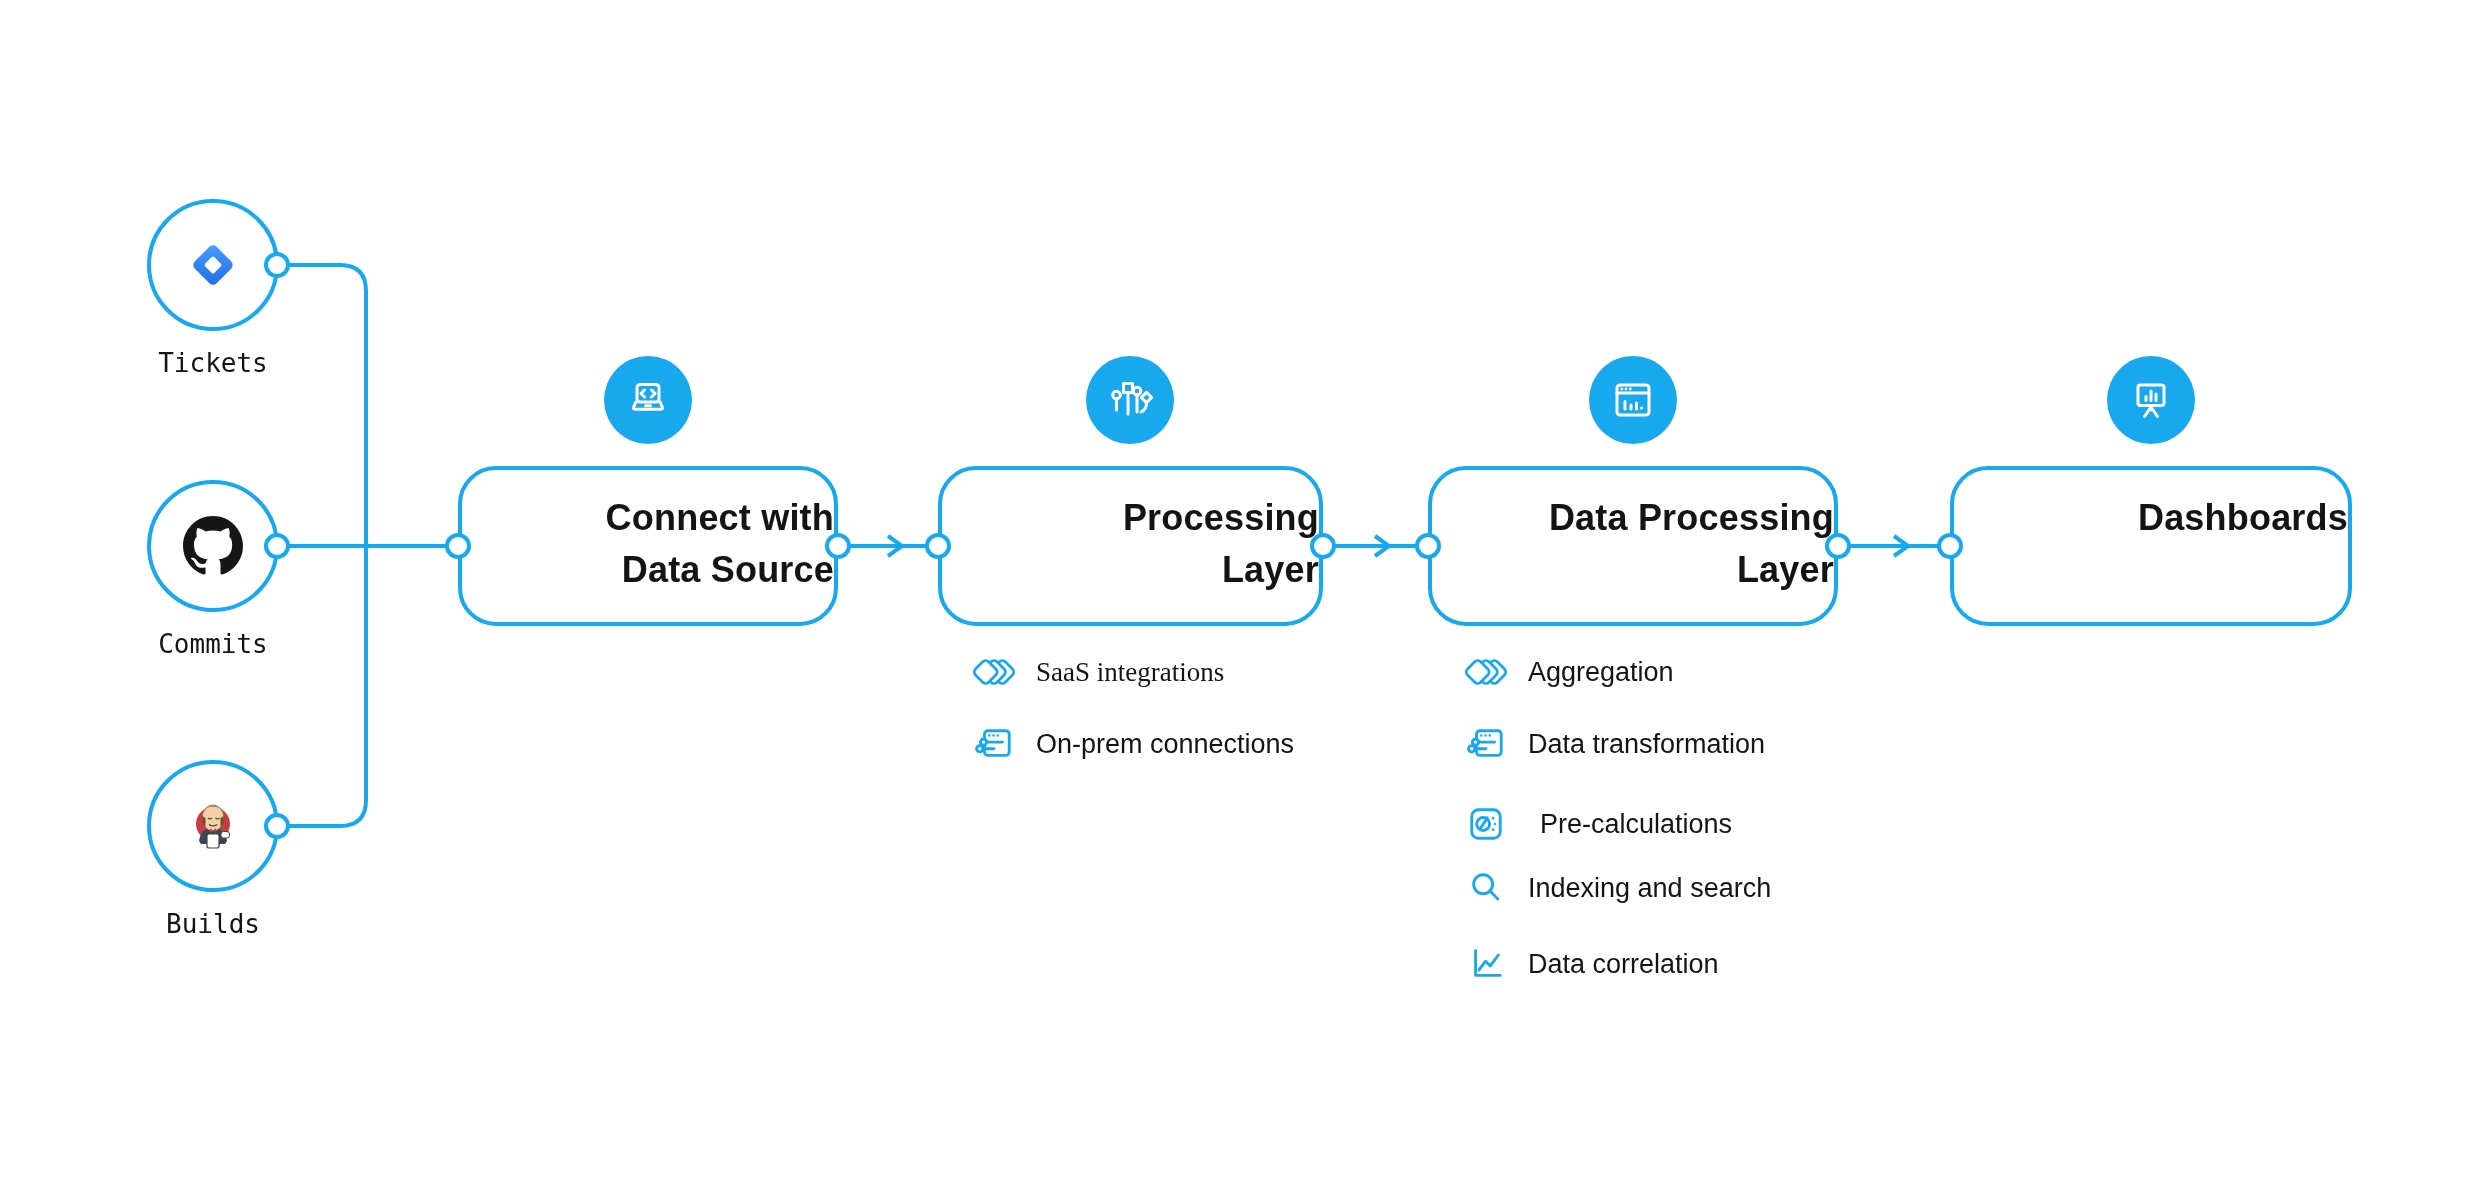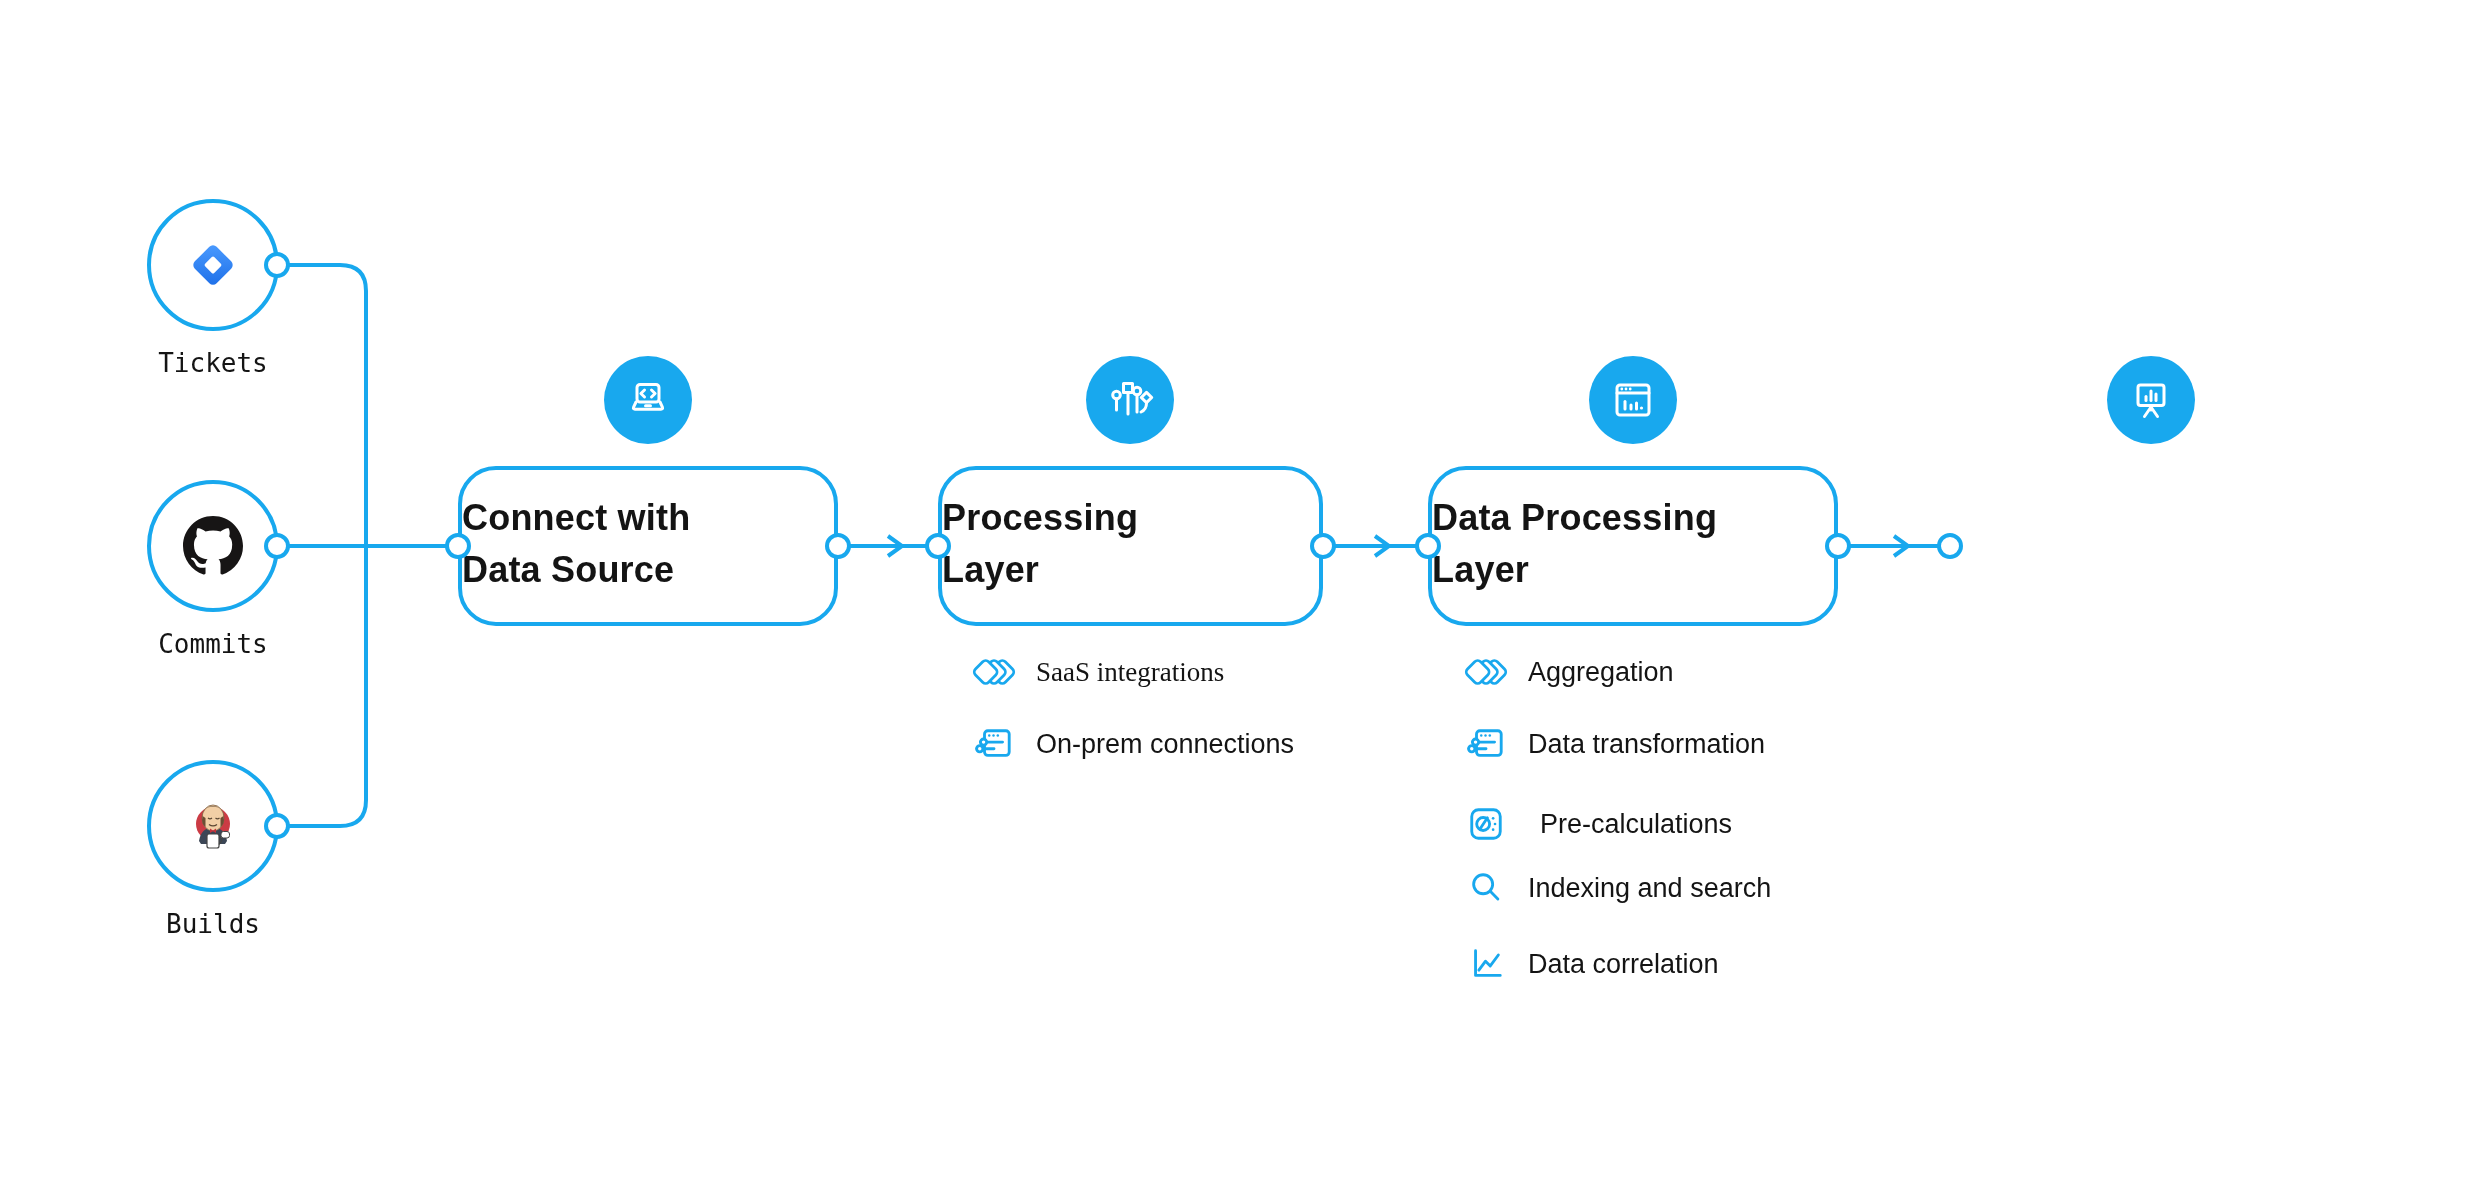--- a/index.html
+++ b/index.html
@@ -22,21 +22,21 @@
     color:#141414; z-index:2;
   }
 
   
   .stage-box {
     position:absolute; top:466px; height:160px; box-sizing:border-box;
     border:4px solid #18a8ee; border-radius:38px; background:#fff; z-index:2;
   }
   .stage-title {
     position:absolute; left:0; right:0; top:0; padding-top:22px;
-    text-align:left; font-size:36px; font-weight:700; line-height:52px;
+    text-align:right; font-size:36px; font-weight:700; line-height:52px;
     letter-spacing:.2px; color:#141414;
   }
   .stage-title div { white-space:nowrap; }
 
   
   .badge {
     position:absolute; top:356px; width:88px; height:88px; border-radius:50%;
     background:#18a8ee; display:flex; align-items:center; justify-content:center; z-index:2;
   }
   .badge svg { color:#ffffff; }
@@ -173,20 +173,26 @@
       <div>Processing</div>
       <div>Layer</div>
     </div>
   </div>
   <div class="stage-box" style="left:1428px; width:410px;">
     <div class="stage-title">
       <div>Data Processing</div>
       <div>Layer</div>
     </div>
   </div>
+  <div class="stage-box" style="left:1950px; width:402px;">
+    <div class="stage-title">
+      <div>Dashboards</div>
+      <div></div>
+    </div>
+  </div>
 
   <div class="feature-list" style="left:968px; top:649px;">
     <div class="list-item" style="top:0;font-family:Liberation Serif, serif;">
       <span class="li-icon">
         <svg width="50" height="38" viewBox="0 0 54 40" fill="#ffffff" stroke="currentColor" stroke-width="3" stroke-linejoin="round">
           <rect x="26" y="10" width="20" height="20" rx="4.5" transform="rotate(45 36 20)"></rect>
           <rect x="17" y="10" width="20" height="20" rx="4.5" transform="rotate(45 27 20)"></rect>
           <rect x="8" y="10" width="20" height="20" rx="4.5" transform="rotate(45 18 20)"></rect>
         </svg>
       </span>

